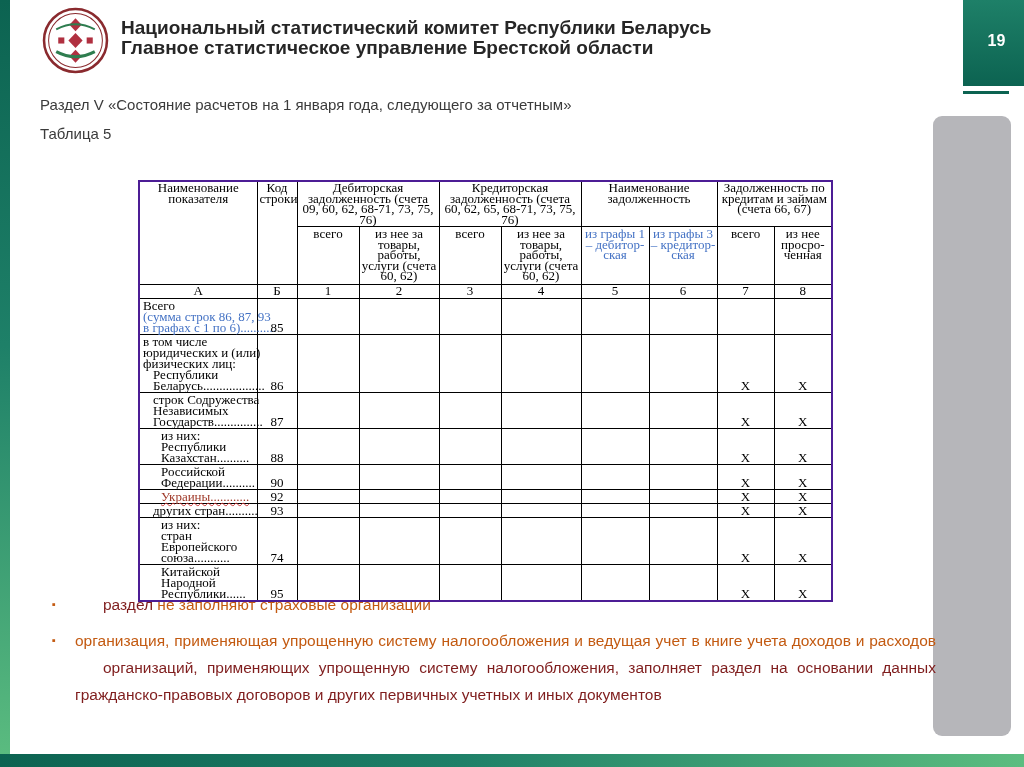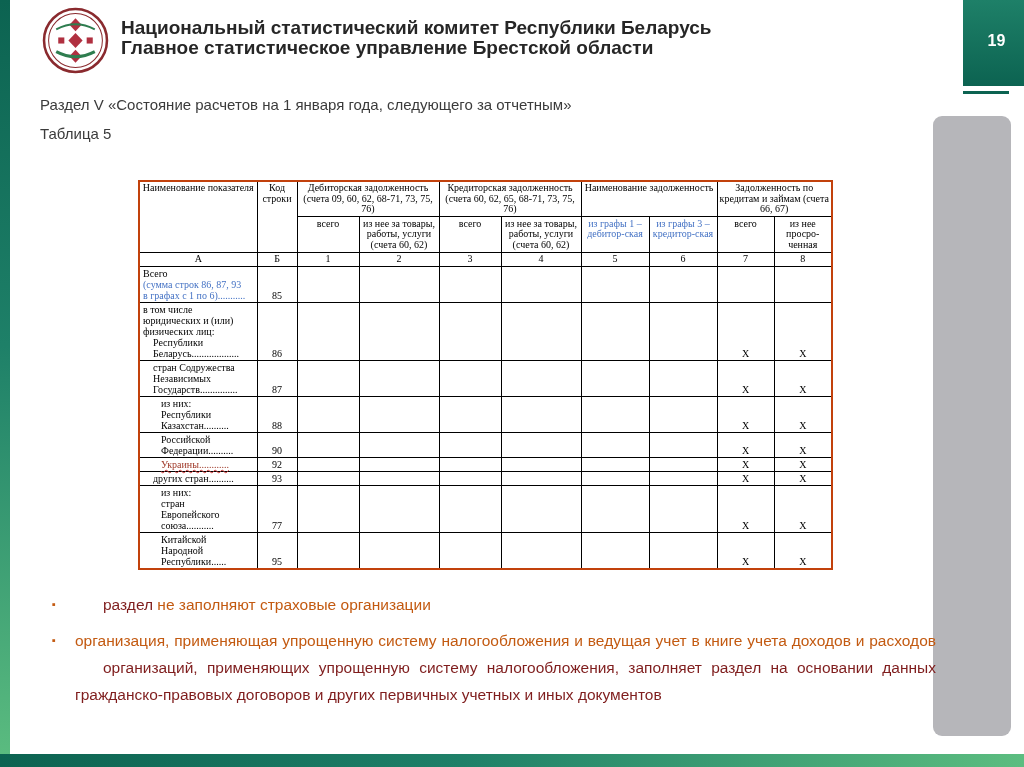--- a/index.html
+++ b/index.html
@@ -28,22 +28,22 @@
   }
   .page-tab-line { position:absolute; left:963px; top:91px; width:46px; height:3px; background:var(--accent_dark); }
   .header { position:absolute; left:42px; top:7px; display:flex; gap:12px; align-items:flex-start; }
   .logo { width:67px; height:67px; }
   .org { padding-top:11px; font-size:19px; font-weight:bold; color:#262626; line-height:20px; }
   .title-block { position:absolute; left:40px; top:90px; width:898px; color:#3b3b3b; font-size:15px; line-height:29px; }
   .title-main { text-align:justify; }
   .table-wrap { position:absolute; left:138px; top:180px; }
   table {
     border-collapse:collapse; table-layout:fixed; width:693px;
-    font-family:"Liberation Serif","DejaVu Serif",serif; font-size:10px; color:#000;
-    border:2px solid #c2410c;
+    font-family:"Liberation Serif","DejaVu Serif",serif; font-size:13px; color:#000;
+    border:2px solid #4c1d95;
     padding-left:10px;
   }
   th, td { border:1px solid #000; vertical-align:top; padding:1px 2px; font-weight:normal; }
   thead th { text-align:center; line-height:10.5px; }
   .letter-cell { height:14px; line-height:11px; padding:0; text-align:center; }
   .sub-h { padding:2px 1px; }
   .ln { line-height:11px; white-space:nowrap; }
   .ind0 { padding-left:1px; } .ind1 { padding-left:11px; } .ind2 { padding-left:19px; }
   .code-cell, .data-cell { text-align:center; vertical-align:bottom; line-height:11px; }
   .blue-text { color:var(--table_blue); }
@@ -169,21 +169,21 @@
           <td class="data-cell"></td>
           <td class="data-cell"></td>
           <td class="data-cell"></td>
           <td class="data-cell"></td>
           <td class="data-cell"></td>
           <td class="data-cell">X</td>
           <td class="data-cell">X</td>
         </tr>
         <tr>
           <td class="name-cell">
-            <div class="ln ind1">стран Содружества</div>
+            <div class="ln ind1">строк Содружества</div>
             <div class="ln ind1">Независимых</div>
             <div class="ln ind1">Государств...............</div>
           </td>
           <td class="code-cell">87</td>
           <td class="data-cell"></td>
           <td class="data-cell"></td>
           <td class="data-cell"></td>
           <td class="data-cell"></td>
           <td class="data-cell"></td>
           <td class="data-cell"></td>
@@ -249,21 +249,21 @@
           <td class="data-cell">X</td>
           <td class="data-cell">X</td>
         </tr>
         <tr>
           <td class="name-cell">
             <div class="ln ind2">из них:</div>
             <div class="ln ind2">стран</div>
             <div class="ln ind2">Европейского</div>
             <div class="ln ind2">союза...........</div>
           </td>
-          <td class="code-cell">77</td>
+          <td class="code-cell">74</td>
           <td class="data-cell"></td>
           <td class="data-cell"></td>
           <td class="data-cell"></td>
           <td class="data-cell"></td>
           <td class="data-cell"></td>
           <td class="data-cell"></td>
           <td class="data-cell">X</td>
           <td class="data-cell">X</td>
         </tr>
         <tr>

